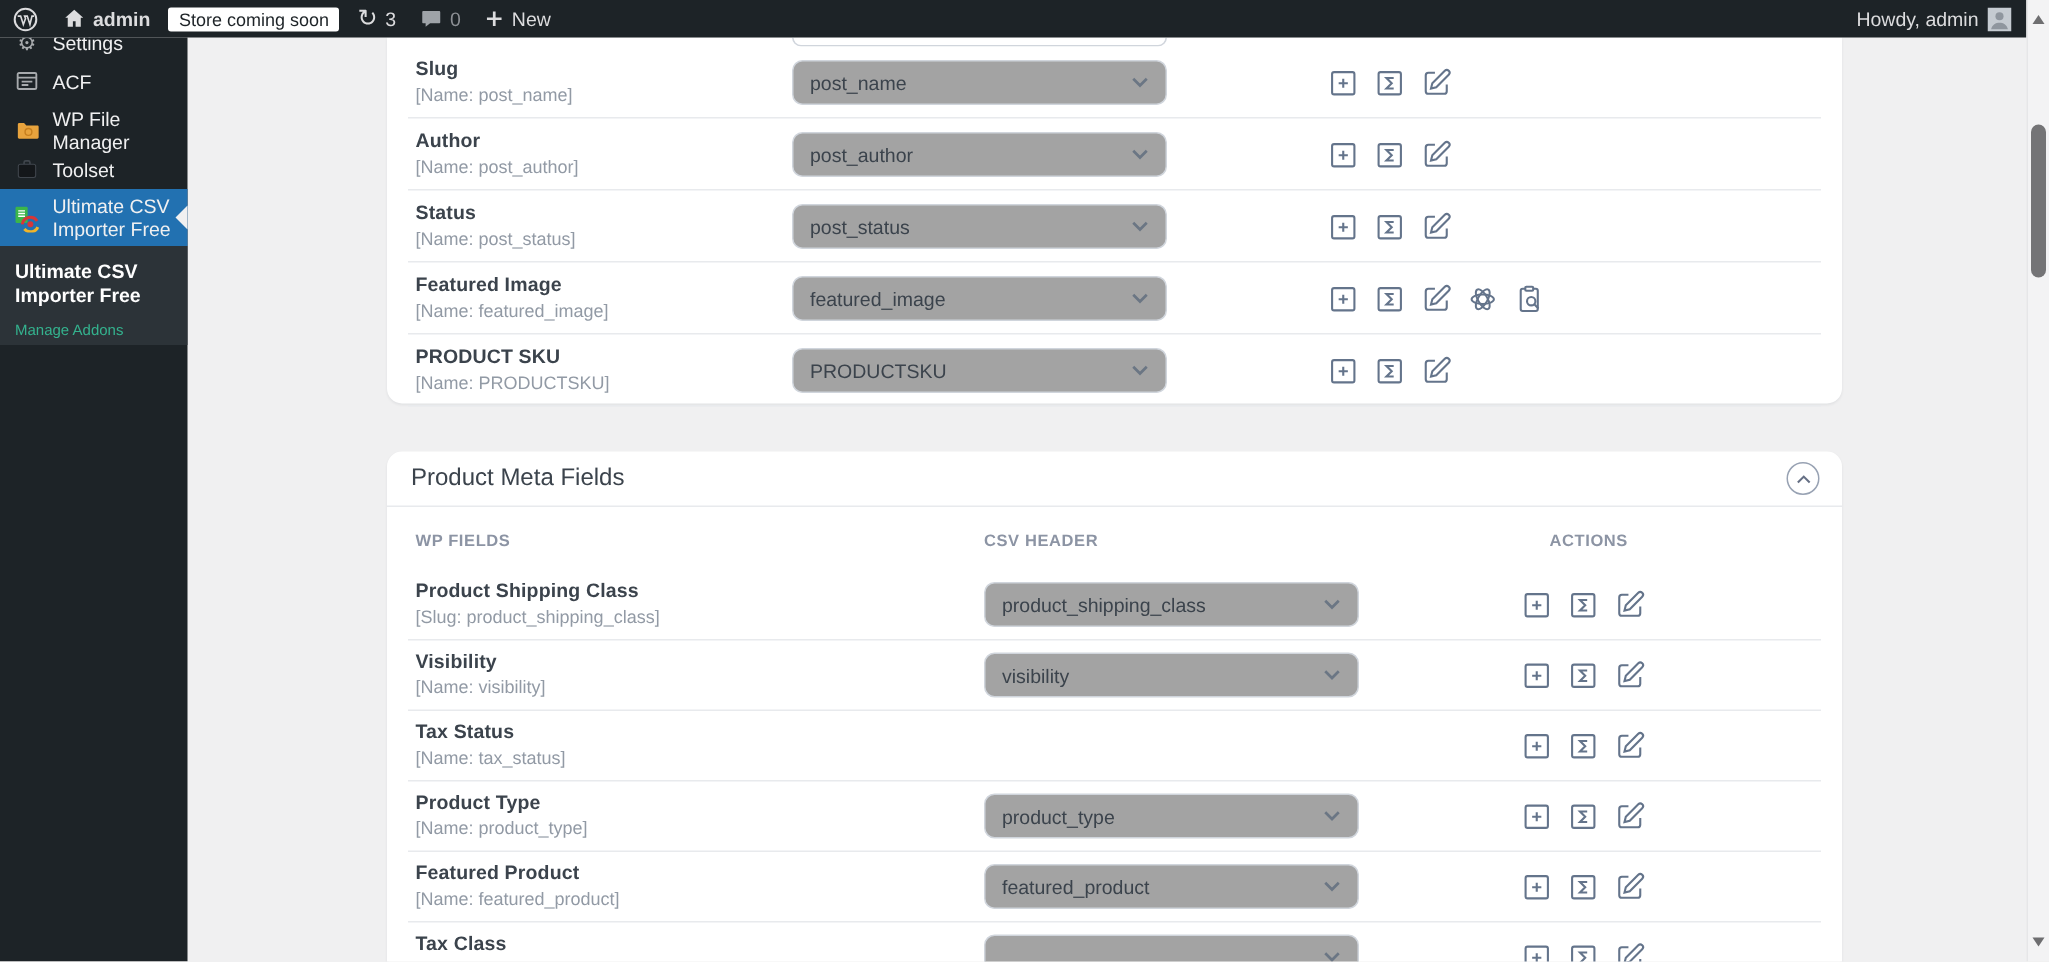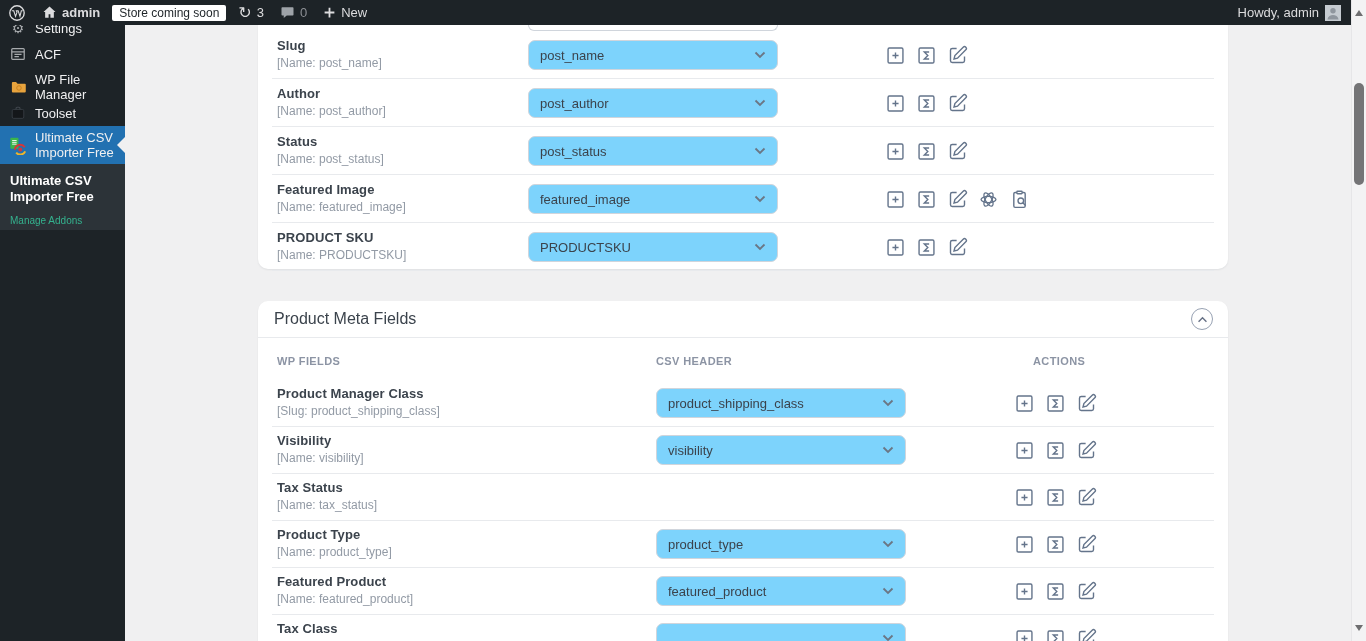--- a/index.html
+++ b/index.html
@@ -38,21 +38,21 @@
 
   .cut-select { position:absolute; left:270px; top:0; width:250px; height:6px; background:#fff;
                 border:1px solid #d0d5dc; border-top:none; border-radius:0 0 7px 7px; cursor:pointer; }
 
   .rows1 { position:absolute; top:6px; left:14px; right:14px; }
   .frow { position:relative; height:48px; border-bottom:1px solid #e8eaed; }
   .flabel { position:absolute; left:5px; top:7px; }
   .flabel-t { font-size:13px; font-weight:bold; color:#3b434c; letter-spacing:.1px; }
   .flabel-s { font-size:12px; color:#929aa5; margin-top:3px; }
 
-  .fselect { position:absolute; top:9px; width:250px; height:30px; background:#7dd3fc;
+  .fselect { position:absolute; top:9px; width:250px; height:30px; background:#a3a3a3;
              border:1px solid #d0d5dc; border-radius:7px; display:flex; align-items:center;
              justify-content:space-between; padding:0 11px; font-size:13px; color:#3b434c; cursor:pointer; }
   .sel1 { left:256px; }
   .sel2 { left:384px; }
 
   .ficons { position:absolute; top:13px; display:flex; gap:9px; }
   .ic1 { left:612px; }
   .ic2 { left:741px; }
   .icon-btn { width:22px; height:22px; background:none; border:none; padding:0; cursor:pointer;
               display:flex; align-items:center; justify-content:center; }
@@ -395,21 +395,21 @@
   <div class="colrow">
     <span class="colhead ch-wp">WP FIELDS</span>
     <span class="colhead ch-csv">CSV HEADER</span>
     <span class="colhead ch-act">ACTIONS</span>
   </div>
 
   <div class="rows2">
 
     <div class="frow frow2">
       <div class="flabel">
-        <div class="flabel-t">Product Manager Class</div>
+        <div class="flabel-t">Product Shipping Class</div>
         <div class="flabel-s">[Slug: product_shipping_class]</div>
       </div>
       <div class="fselect sel2">
         <span>product_shipping_class</span>
         <svg width="12" height="8" viewBox="0 0 12 8">
             <polyline points="1.5,1.5 6,6 10.5,1.5" fill="none" stroke="#6b7684" stroke-width="1.8"></polyline>
           </svg>
       </div>
       <div class="ficons ic2">
         <button class="icon-btn">

